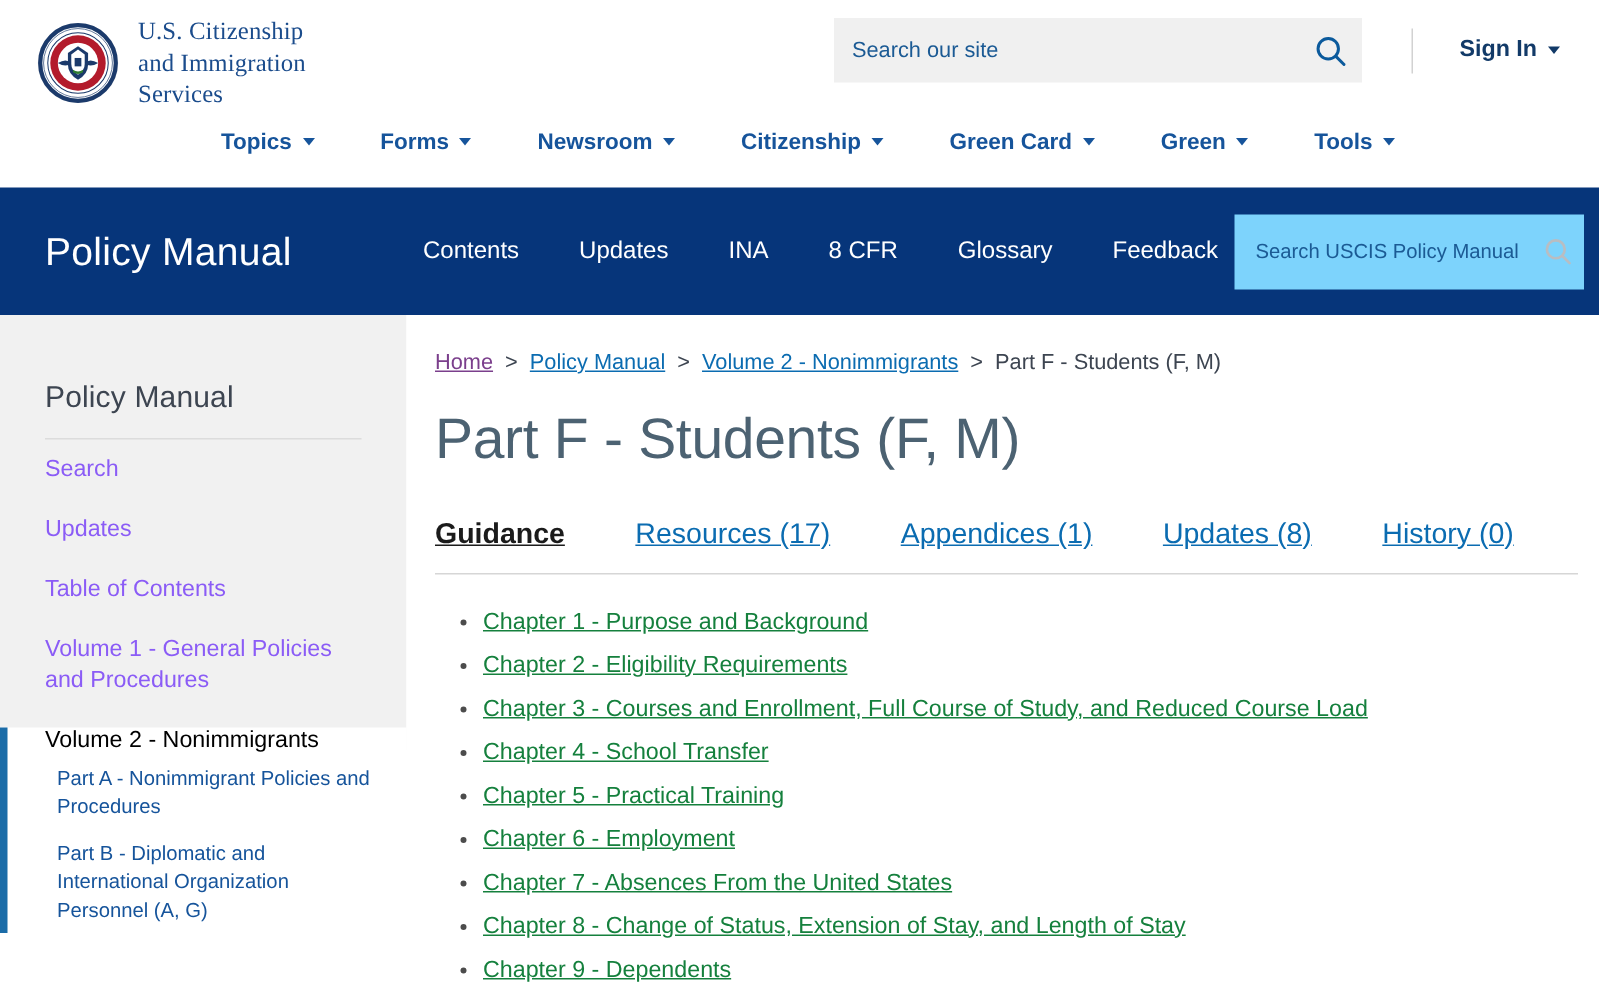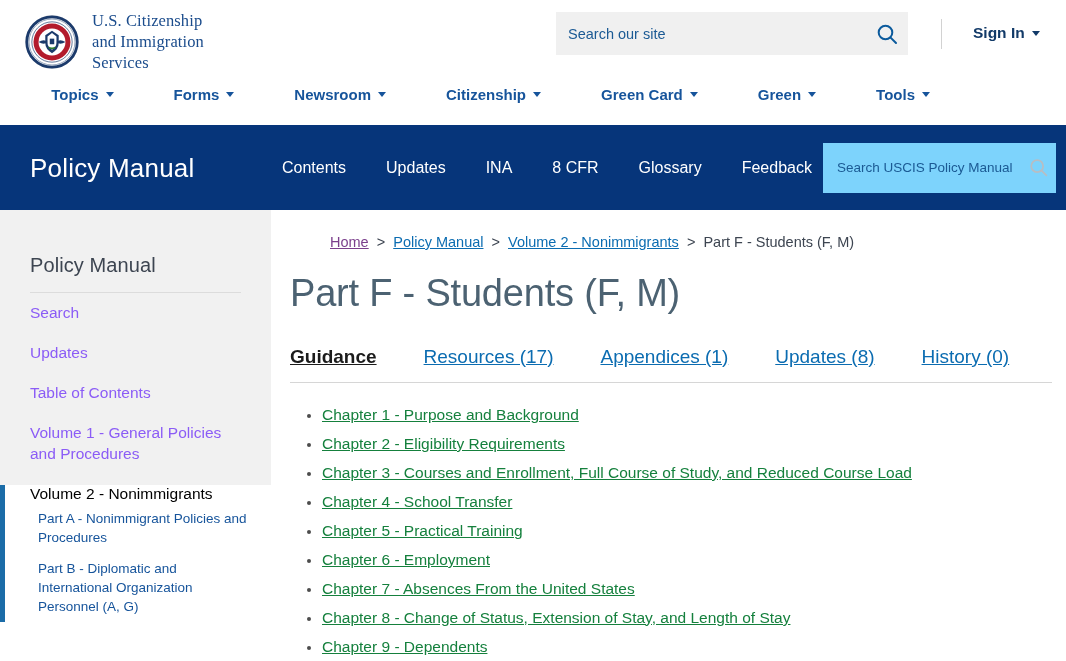--- a/index.html
+++ b/index.html
@@ -87,21 +87,21 @@
   }
 
   
   .main-nav {
     position: absolute;
     left: 0; top: 86px;
     width: 982px;
     display: flex;
     justify-content: flex-end;
     padding-right: 30px;
-    gap: 16px;
+    gap: 0;
   }
   .main-nav .nav-item {
     display: flex;
     align-items: center;
     gap: 7px;
     color: #16549b;
     font-size: 15px;
     font-weight: bold;
     cursor: pointer;
     padding: 0 22px;
@@ -264,21 +264,21 @@
     padding: 24px 0 0 0;
     font-size: 14.5px;
     color: #3d4551;
     white-space: nowrap;
   }
   .breadcrumb a {
     color: #0b6cb1;
     text-decoration: underline;
     cursor: pointer;
   }
-  .breadcrumb a.visited { color: #7b3f8c; margin-left: 40px; }
+  .breadcrumb a.visited { color: #7b3f8c; }
   .breadcrumb .sep { color: #3d4551; padding: 0 4px; }
   .breadcrumb .current { color: #3d4551; }
 
   .page-title {
     margin: 22px 0 0 0;
     font-size: 38px;
     font-weight: 400;
     color: #4c6272;
     letter-spacing: -.2px;
     line-height: 1.15;

